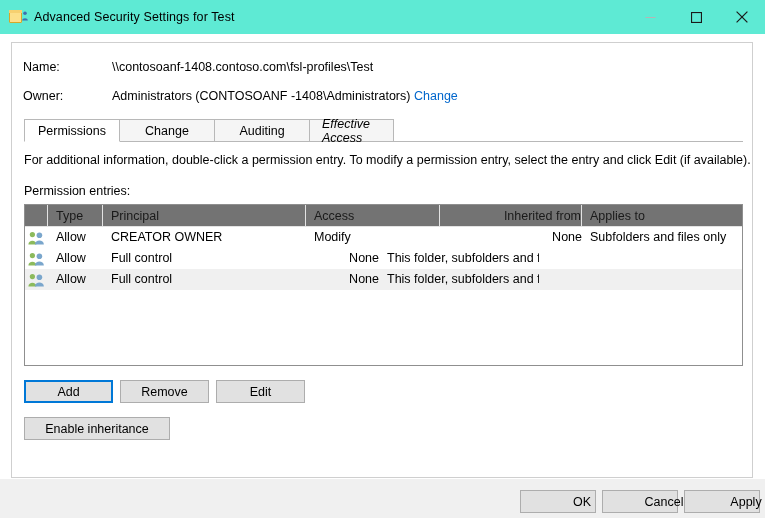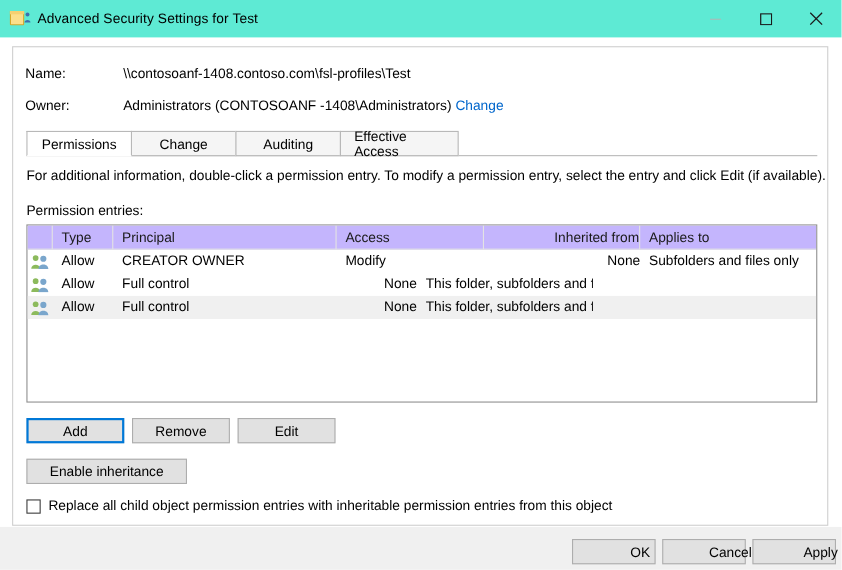--- a/index.html
+++ b/index.html
@@ -117,21 +117,21 @@
   
   .listview {
     position: absolute; left: 12px; top: 161px;
     width: 719px; height: 162px;
     border: 1px solid #8f8f8f;
     background: #ffffff;
     overflow: hidden;
   }
   .lv-header {
     height: 22px; width: 100%;
-    background: #c4b5fd;
+    background: #737373;
     border-bottom: 1px solid #e3e3e3;
     display: flex; align-items: center;
     position: relative;
   }
   .lv-hcell {
     font-size: 12.5px; color: #1a1a1a;
     height: 22px; line-height: 22px;
     padding-left: 8px;
     border-right: 1px solid #e3e3e3;
     overflow: hidden; white-space: nowrap;
@@ -270,21 +270,21 @@
   <div class="tabstrip">
     <div class="tab active" style="width:96px;">
       <span>Permissions</span>
     </div>
     <div class="tab" style="width:96px;">
       <span>Change</span>
     </div>
     <div class="tab" style="width:96px;">
       <span>Auditing</span>
     </div>
-    <div class="tab" style="width:108px;">
+    <div class="tab" style="width:85px;font-style:italic;">
       <span>Effective Access</span>
     </div>
   </div>
 
   <div class="helptext">For additional information, double-click a permission entry. To modify a permission entry, select the entry and click Edit (if available).</div>
   <div class="entries-label">Permission entries:</div>
 
   <div class="listview">
     <div class="lv-header">
       <div class="lv-hcell col-icon"></div>
@@ -340,23 +340,19 @@
       <div class="lv-cell col-inh">None</div>
       <div class="lv-cell col-app">This folder, subfolders and files</div>
     </div>
   </div>
 
   <div class="btn btn-add focused">Add</div>
   <div class="btn btn-remove">Remove</div>
   <div class="btn btn-edit">Edit</div>
   <div class="btn btn-inherit">Enable inheritance</div>
 
-  <div class="checkrow">
-    <div class="checkbox"></div>
-    <span class="checkrow-label">Replace all child object permission entries with inheritable permission entries from this object</span>
-  </div>
 </div>
 
 <div class="footer">
   <div class="fbtn fbtn-ok">OK</div>
   <div class="fbtn fbtn-cancel">Cancel</div>
   <div class="fbtn fbtn-apply">Apply</div>
 </div>
 
 </body></html>

